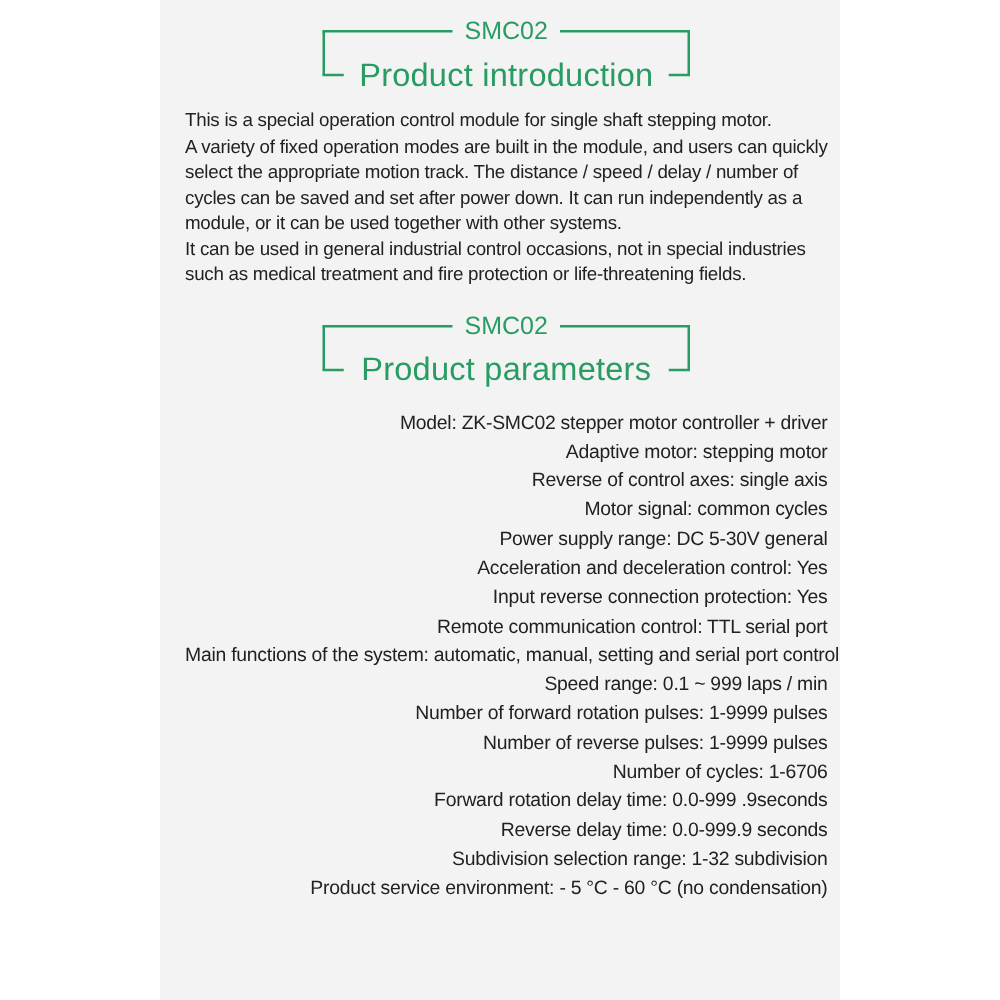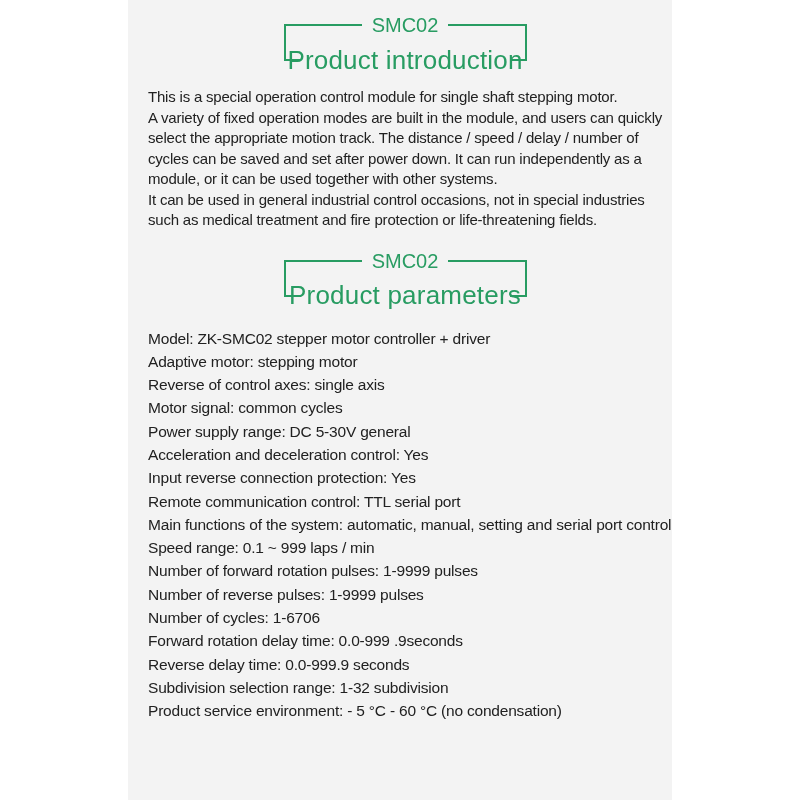--- a/index.html
+++ b/index.html
@@ -18,21 +18,21 @@
 
   .panel {
     width: 544px;
     height: 800px;
     margin: 0 auto;
     background: var(--panel-bg);
     padding: 12px 10px 0 20px;
   }
 
   
-  .bracket { width: 243px; margin: 0 auto; position: relative; }
+  .bracket { width: 294px; margin: 0 auto; position: relative; }
   .bracket.second { margin-top: 17px; }
   .b-top { display: flex; align-items: center; height: 26px; }
   .b-line { flex: 1; height: 2px; background: var(--accent); }
   .b-badge {
     padding: 0 10px;
     font-size: 20px;
     line-height: 26px;
     color: var(--accent);
     white-space: nowrap;
   }
@@ -68,21 +68,21 @@
 
   
   .intro-text { margin-top: 10px; }
   .intro-text .text-line {
     font-size: 15px;
     line-height: 20.5px;
     letter-spacing: -0.2px;
     white-space: nowrap;
     color: var(--text);
   }
-  .params-list { margin-top: 14px; }
+  .params-list { margin-top: 14px; text-align: right; }
   .params-list .text-line {
     font-size: 15.5px;
     line-height: 23.3px;
     letter-spacing: -0.2px;
     white-space: nowrap;
     color: var(--text);
   }
 </style>
 </head>
 <body>

